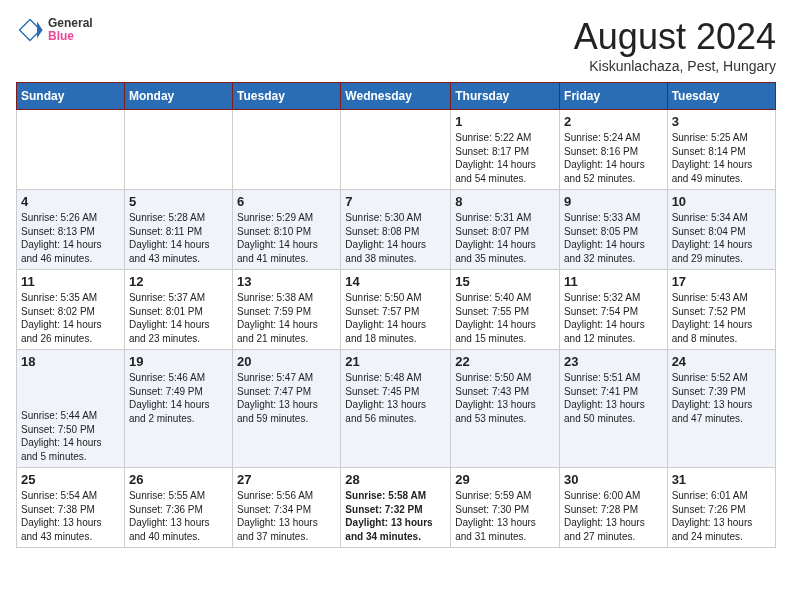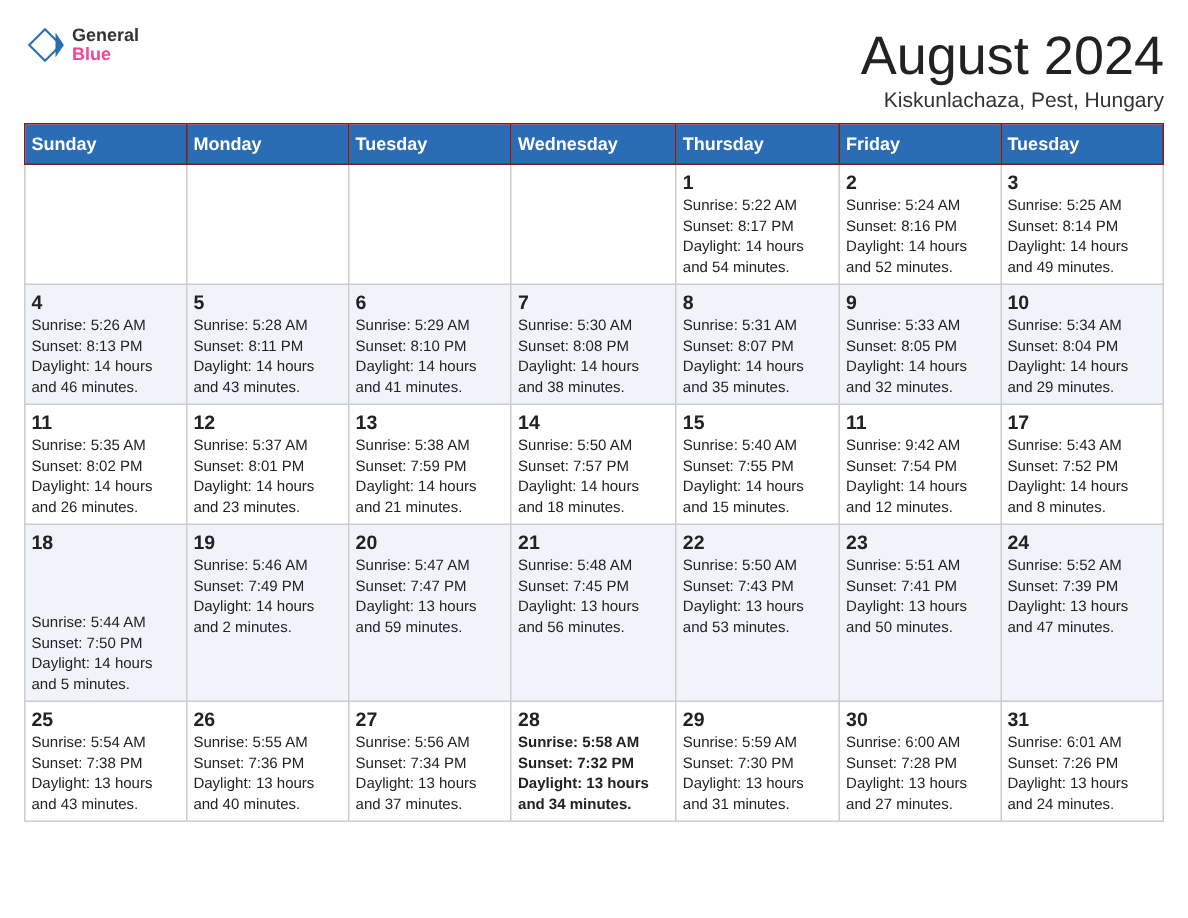--- a/index.html
+++ b/index.html
@@ -229,21 +229,21 @@
         </td>
         <td>
           <div class="day-num">15</div>
           <div class="day-data" style="white-space: pre-line;">Sunrise: 5:40 AM
 Sunset: 7:55 PM
 Daylight: 14 hours
 and 15 minutes.</div>
         </td>
         <td>
           <div class="day-num">11</div>
-          <div class="day-data" style="white-space: pre-line;">Sunrise: 9:42 AM
+          <div class="day-data" style="white-space: pre-line;">Sunrise: 5:32 AM
 Sunset: 7:54 PM
 Daylight: 14 hours
 and 12 minutes.</div>
         </td>
         <td>
           <div class="day-num">17</div>
           <div class="day-data" style="white-space: pre-line;">Sunrise: 5:43 AM
 Sunset: 7:52 PM
 Daylight: 14 hours
 and 8 minutes.</div>

